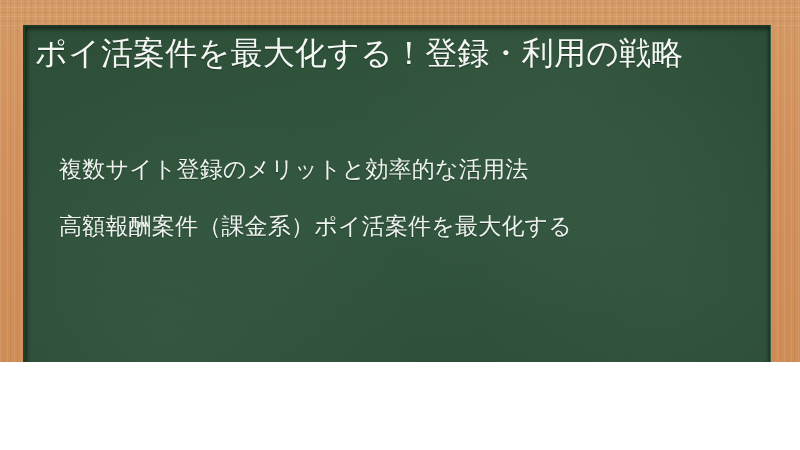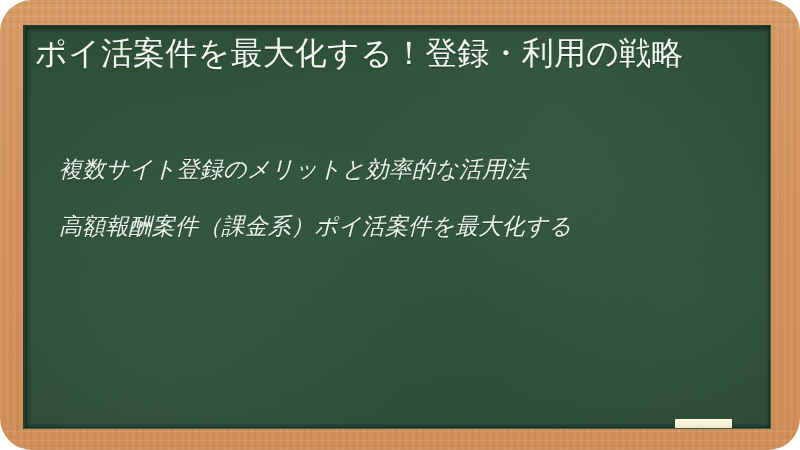--- a/index.html
+++ b/index.html
@@ -11,38 +11,37 @@
     width: 800px;
     height: 450px;
     overflow: hidden;
     font-family: "Liberation Sans", "DejaVu Sans", sans-serif;
   }
 
   
   .slide {
     position: relative;
     width: 800px;
-    height: 450px;
+    height: 362px;
     box-sizing: border-box;
     background:
       
       repeating-linear-gradient(
         90deg,
         rgba(255,255,255,0.085) 0px,
         rgba(255,255,255,0.085) 1px,
         rgba(0,0,0,0.000) 1px,
         rgba(0,0,0,0.000) 3px,
         rgba(120,60,20,0.075) 3px,
         rgba(120,60,20,0.075) 4px,
         rgba(0,0,0,0.000) 4px,
         rgba(0,0,0,0.000) 7px
       ),
       linear-gradient(180deg, #d59a66 0%, #d2915d 45%, #cf8d58 100%);
     overflow: hidden;
-    border-radius: 32px;
   }
 
   
   .rail-grain-top,
   .rail-grain-bottom {
     position: absolute;
     left: 0;
     width: 800px;
     pointer-events: none;
     background:
@@ -121,21 +120,20 @@
 
   
   .bullets {
     position: absolute;
     left: 34px;
     top: 125px;
     width: 690px;
     margin: 0;
     padding: 0;
     list-style: none;
-    font-style: italic;
   }
   .bullet {
     color: #eef3ef;
     font-size: 23px;
     font-weight: 400;
     line-height: 35px;
     letter-spacing: 0.2px;
     margin: 0 0 22px 0;
     text-shadow: 0 1px 1px rgba(0,0,0,0.32);
   }

